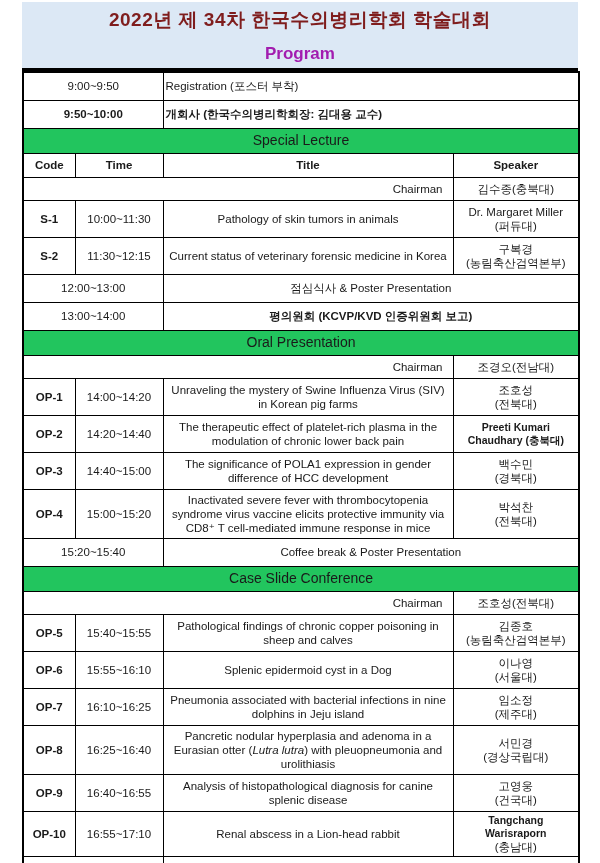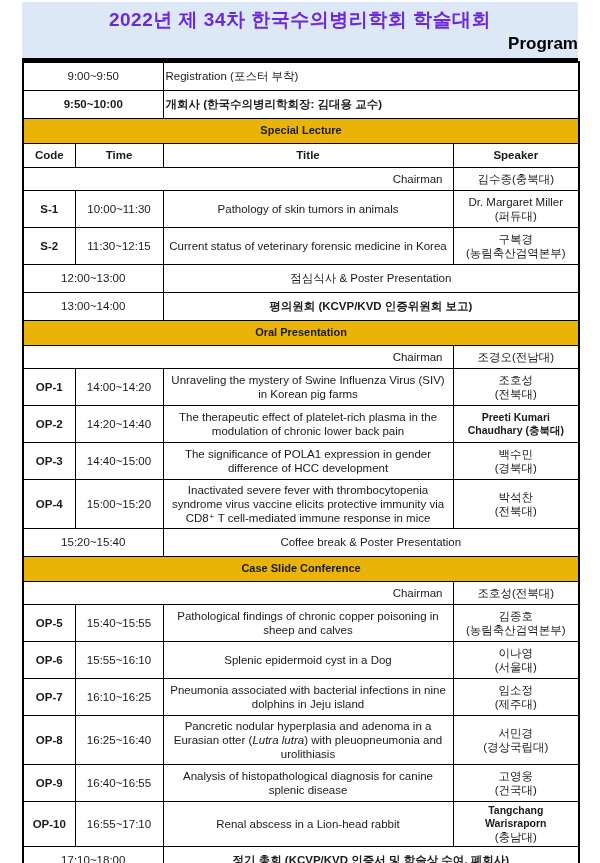--- a/index.html
+++ b/index.html
@@ -5,29 +5,29 @@
   html,body{margin:0;padding:0;}
   body{
     width:600px;height:863px;background:#ffffff;overflow:hidden;
     font-family:"Liberation Sans","DejaVu Sans",sans-serif;color:#1a1a1a;
   }
   .wrap{width:556px;margin:2px auto 0 auto;}
   .banner{
     background:#dce8f5;border-bottom:3px solid #000;
     text-align:center;padding:5px 0 4px 0;
   }
-  .banner .l1{font-size:19px;font-weight:bold;color:#6d28d9;letter-spacing:.5px;}
-  .banner .l2{font-size:17px;font-weight:bold;color:#000000;margin-top:1px;text-align:right;}
+  .banner .l1{font-size:19px;font-weight:bold;color:#7f1d1d;letter-spacing:.5px;}
+  .banner .l2{font-size:17px;font-weight:bold;color:#a21caf;margin-top:11px;}
   table{width:556px;border-collapse:collapse;table-layout:fixed;border:2px solid #000;}
   col.c-code{width:52px;}col.c-time{width:88px;}col.c-title{width:290px;}col.c-sp{width:126px;}
   td{
     border:1px solid #000;font-size:11.5px;line-height:1.22;
     text-align:center;vertical-align:middle;padding:2px 3px;
   }
-  tr.sec td{background:#eab308;font-weight:bold;font-size:11px;height:20px;}
+  tr.sec td{background:#22c55e;font-weight:normal;font-size:14px;height:20px;}
   tr.colhead td{font-weight:bold;height:19px;}
   tr.chair td{height:18px;}
   .chair-label{text-align:right;padding-right:10px;margin-left:40px;}
   tr.mrow td{height:23px;}
   tr.talk td{height:32px;}
   tr.talk3 td{height:44px;}
   .code{font-weight:bold;}
   .cleft{text-align:left;padding-left:2px;}
   .b{font-weight:bold;}
   .sp-line{display:block;}

